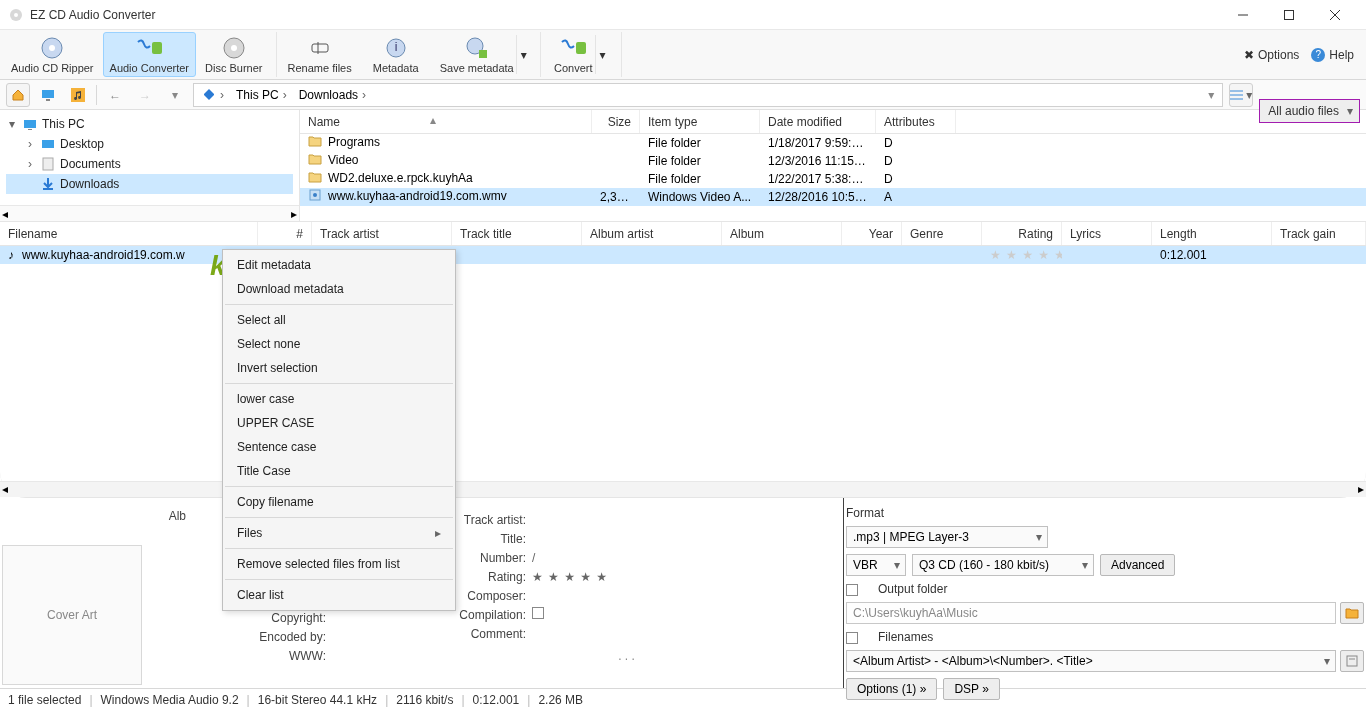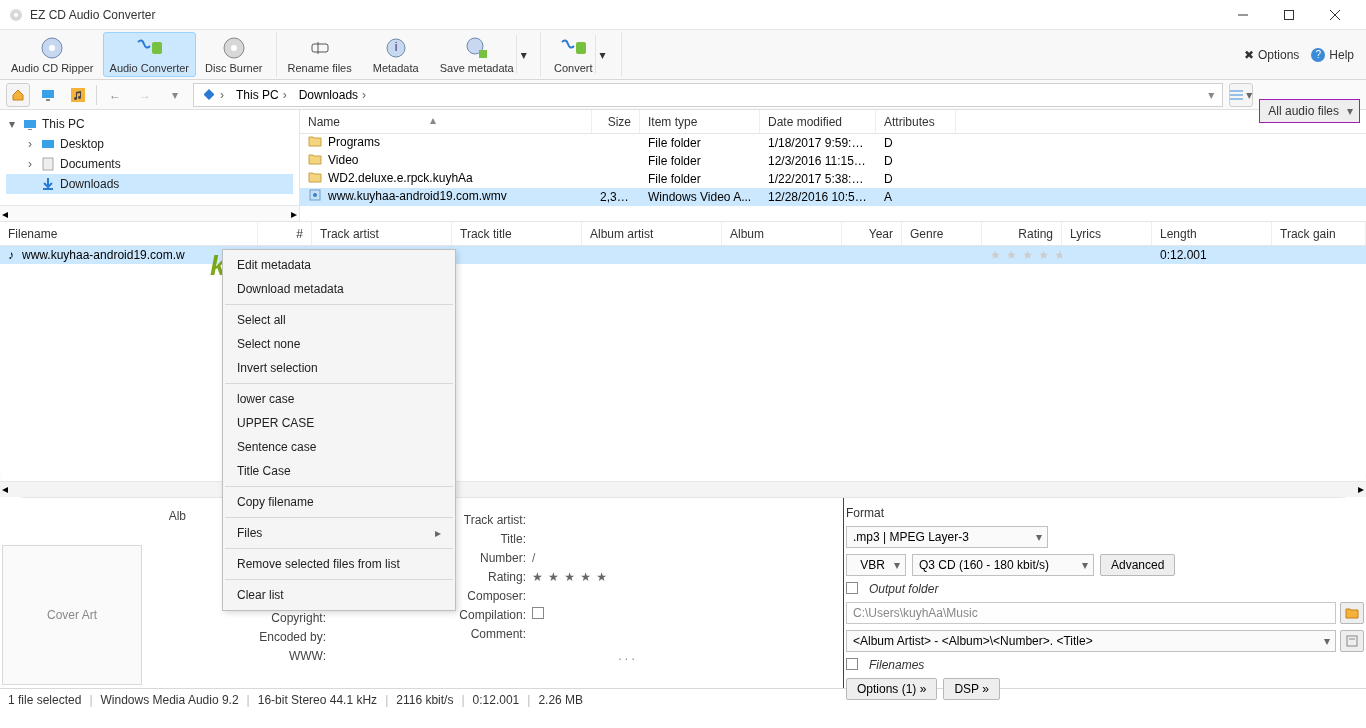--- a/index.html
+++ b/index.html
@@ -75,21 +75,21 @@
 .mrow{display:flex;align-items:center;height:19px;}
 .mrow .ml{width:120px;text-align:right;padding-right:6px;color:#444;}
 .mrow .mv{flex:1;color:#666;}
 .dots{text-align:center;color:#888;padding-top:6px;}
 
 .fmt{flex:1;border-left:1px solid #404040;padding:8px 2px;}
 .fmt .frow{margin-bottom:6px;}
 .combo{height:22px;border:1px solid #c0c0c0;background:#fafafa;display:inline-flex;align-items:center;padding:0 20px 0 6px;position:relative;min-width:60px;}
 .combo::after{content:"▾";position:absolute;right:5px;color:#666;}
 .btn{height:22px;border:1px solid #b8b8b8;background:#eee;padding:0 10px;display:inline-flex;align-items:center;border-radius:2px;}
-.chk{display:flex;align-items:flex-start;gap:11px;color:#333;font-style:italic;}
+.chk{display:flex;align-items:flex-end;gap:20px;color:#333;}
 .chk .box{width:12px;height:12px;border:1px solid #888;background:#fff;}
 .txtfield{height:22px;border:1px solid #c8c8c8;background:#fefefe;display:flex;align-items:center;padding:0 6px;color:#888;flex:1;}
 .iconbtn{width:24px;height:22px;border:1px solid #b8b8b8;background:#eee;display:inline-flex;align-items:center;justify-content:center;border-radius:2px;}
 
 .status{height:22px;border-top:1px solid #d8d8d8;background:#fff;display:flex;align-items:center;padding:0 8px;color:#333;gap:8px;}
 .status .sep{color:#bbb;}
 
 svg{display:block;}
 </style>
 </head>
@@ -547,21 +547,21 @@
       </div>
     </div>
   </div>
 
   <div class="fmt">
     <div class="frow" style="color:#333;">Format</div>
     <div class="frow"><span class="combo" style="width:202px;">
           <span>.mp3 | MPEG Layer-3</span>
         </span></div>
     <div class="frow" style="display:flex;gap:6px;">
-      <span class="combo" style="width:50px;justify-content:flex-end;">
+      <span class="combo" style="width:50px;">
           <span>VBR</span>
         </span>
       <span class="combo" style="width:182px;">
           <span>Q3  CD  (160 - 180 kbit/s)</span>
         </span>
       <span class="btn">
           <span>Advanced</span>
         </span>
     </div>
     <div class="frow chk">
@@ -571,35 +571,35 @@
     <div class="frow" style="display:flex;gap:4px;">
       <span class="txtfield">
           <span>C:\Users\kuyhAa\Music</span>
         </span>
       <span class="iconbtn">
           <svg width="14" height="12">
             <path d="M1 2 L5 2 L6 3 L13 3 L13 11 L1 11 Z" fill="#f5b23a" stroke="#c8801a"></path>
           </svg>
         </span>
     </div>
+    <div class="frow chk">
+        <span class="box"></span>
+        <span>Filenames</span>
+      </div>
     <div class="frow" style="display:flex;gap:4px;">
       <span class="combo" style="flex:1;">
           <span>&lt;Album Artist&gt; - &lt;Album&gt;\&lt;Number&gt;. &lt;Title&gt;</span>
         </span>
       <span class="iconbtn">
           <svg width="12" height="12">
             <rect x="1" y="1" width="10" height="10" fill="none" stroke="#888"></rect>
             <line x1="3" y1="4" x2="9" y2="4" stroke="#888"></line>
           </svg>
         </span>
     </div>
-    <div class="frow chk">
-        <span class="box"></span>
-        <span>Filenames</span>
-      </div>
     <div class="frow" style="display:flex;gap:6px;margin-top:6px;">
       <span class="btn">
           <span>Options (1) »</span>
         </span>
       <span class="btn">
           <span>DSP »</span>
         </span>
     </div>
   </div>
 </div>

